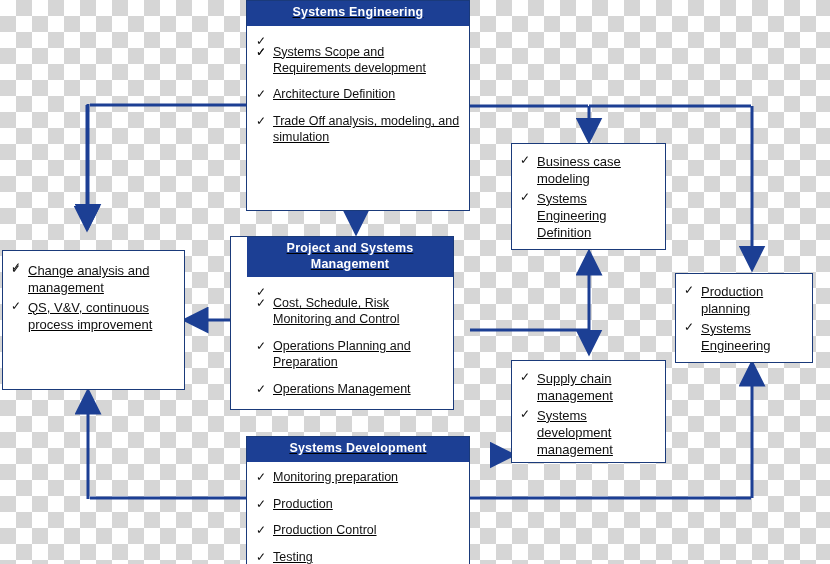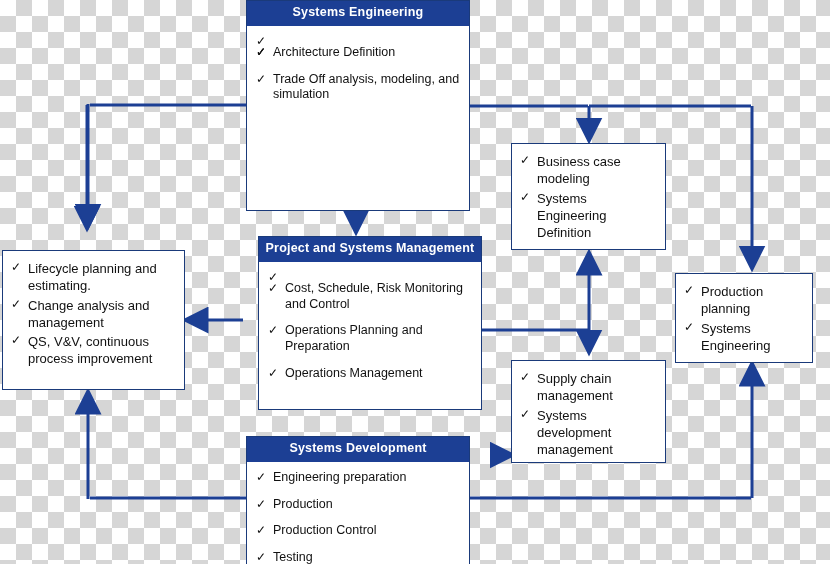--- a/index.html
+++ b/index.html
@@ -14,20 +14,21 @@
     background-position:0 0,16px 16px;
   }
   .canvas{position:absolute;left:0;top:0;width:830px;height:564px;}
 
   
   .box{
     position:absolute;
     background:#ffffff;
     border:1px solid #1a3a7a;
     box-sizing:border-box;
+    text-decoration:underline;
   }
   .box .hdr{
     background:#1c3f94;
     color:#ffffff;
     font-weight:bold;
     font-size:12.5px;
     text-align:center;
     padding:4px 4px 5px 4px;
     line-height:1.25;
     letter-spacing:0.2px;
@@ -96,49 +97,49 @@
 
       <path d="M512,455 L512,455" stroke="none"></path>
     </g>
   </svg>
 
   <div class="box" style="left:246px;top:0px;width:224px;height:211px;">
     <div class="hdr">Systems Engineering</div>
     <div class="body">
       <div class="item"><span class="tick">✓</span></div>
       <div class="item"><span class="tick">✓</span></div>
-      <div class="item"><span class="tick">✓</span></div>
+      <div class="item"><span class="tick">✓</span><span>Systems Scope and Requirements development</span></div>
       <div class="item"><span class="tick">✓</span><span>Architecture Definition</span></div>
       <div class="item"><span class="tick">✓</span><span>Trade Off analysis, modeling, and simulation</span></div>
     </div>
   </div>
 
-  <div class="box" style="left:258px;top:236px;width:224px;height:174px;">
+  <div class="box" style="left:230px;top:236px;width:224px;height:174px;padding-left:16px;">
     <div class="hdr">Project and Systems Management</div>
     <div class="body">
       <div class="item"><span class="tick">✓</span></div>
       <div class="item"><span class="tick">✓</span><span>Cost, Schedule, Risk Monitoring and Control</span></div>
       <div class="item"><span class="tick">✓</span><span>Operations Planning and Preparation</span></div>
       <div class="item"><span class="tick">✓</span><span>Operations Management</span></div>
     </div>
   </div>
 
   <div class="box" style="left:246px;top:436px;width:224px;height:165px;">
     <div class="hdr">Systems Development</div>
     <div class="body">
-      <div class="item"><span class="tick">✓</span><span>Engineering preparation</span></div>
+      <div class="item"><span class="tick">✓</span><span>Monitoring preparation</span></div>
       <div class="item"><span class="tick">✓</span><span>Production</span></div>
       <div class="item"><span class="tick">✓</span><span>Production Control</span></div>
       <div class="item"><span class="tick">✓</span><span>Testing</span></div>
     </div>
   </div>
 
   <div class="box plain" style="left:2px;top:250px;width:183px;height:140px;">
     <div class="body">
-      <div class="item"><span class="tick">✓</span><span>Lifecycle planning and estimating.</span></div>
+      <div class="item"><span class="tick">✓</span></div>
       <div class="item"><span class="tick">✓</span><span>Change analysis and management</span></div>
       <div class="item"><span class="tick">✓</span><span>QS, V&amp;V, continuous process improvement</span></div>
     </div>
   </div>
 
   <div class="box plain" style="left:511px;top:143px;width:155px;height:107px;">
     <div class="body">
       <div class="item"><span class="tick">✓</span><span>Business case modeling</span></div>
       <div class="item"><span class="tick">✓</span><span>Systems Engineering Definition</span></div>
     </div>

